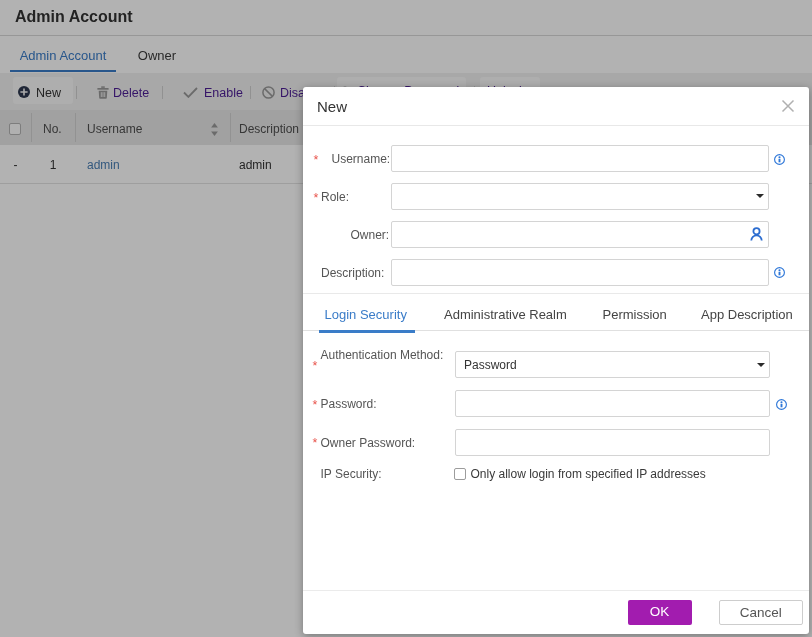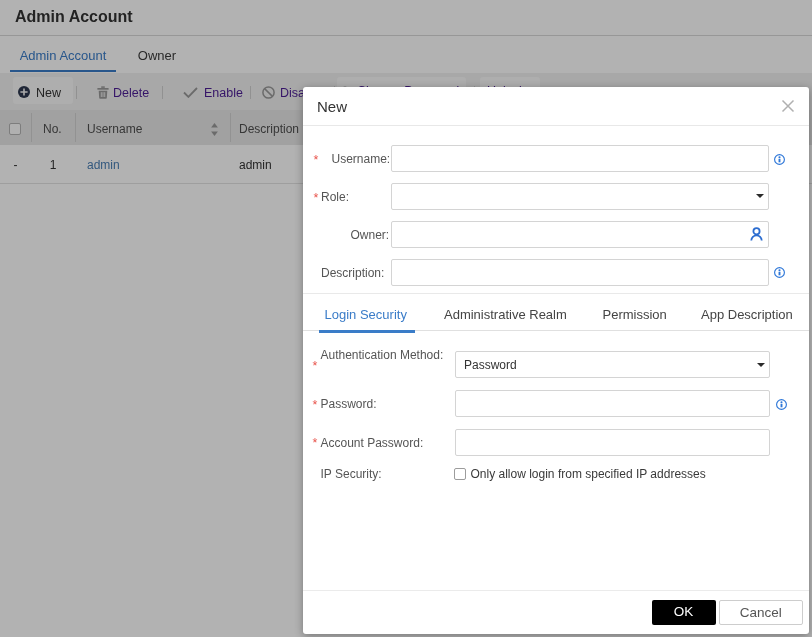--- a/index.html
+++ b/index.html
@@ -39,21 +39,21 @@
   .f-input.narrow{width:315px;}
   .f-select{border:1px solid #d4d4d4;border-radius:2px;background:#fff;}
   .sel-caret{width:0;height:0;border-left:4px solid transparent;border-right:4px solid transparent;border-top:4.5px solid #2b2b2b;}
   .dlg-sep{left:0;width:506px;height:1px;background:#e9e9e9;}
   .dtab{height:18px;line-height:18px;font-size:13px;color:#444;}
   .dtab.active{color:#3a7cc8;}
   .dtab-underline{height:3px;background:#3a7cc8;}
   .ip-checkbox{width:10px;height:10px;border:1px solid #9c9c9c;border-radius:2px;background:#fff;}
   .ip-label{height:16px;line-height:16px;font-size:12px;color:#3a3a3a;}
   .btn{height:24.5px;line-height:24.5px;text-align:center;font-size:13.5px;border-radius:2px;box-sizing:border-box;}
-  .btn-ok{width:64px;background:#000000;color:#fff;margin-left:24px;}
+  .btn-ok{width:64px;background:#a21caf;color:#fff;}
   .btn-cancel{width:83.5px;background:#fff;color:#555;border:1px solid #cdcdcd;}
 </style>
 </head>
 <body>
 
 <div class="stage">
 
   <div class="abs title-band">
     <div class="abs page-title">Admin Account</div>
   </div>
@@ -184,21 +184,21 @@
     <div class="abs f-ast" style="left:10px;top:308.5px;">*</div>
     <div class="abs f-label" style="left:18px;top:309px;">Password:</div>
     <input class="abs f-input narrow" style="left: 152px; top: 303px;">
     <svg class="abs" style="left:473px;top:311.5px;" width="11" height="11" viewBox="0 0 11 11">
         <circle cx="5.5" cy="5.5" r="4.9" fill="none" stroke="#2e77d8" stroke-width="1.15"></circle>
         <circle cx="5.5" cy="3.2" r="1.05" fill="#2e77d8"></circle>
         <rect x="4.55" y="4.8" width="1.9" height="3.5" fill="#2e77d8"></rect>
       </svg>
 
     <div class="abs f-ast" style="left:10px;top:347px;">*</div>
-    <div class="abs f-label" style="left:18px;top:347.5px;">Account Password:</div>
+    <div class="abs f-label" style="left:18px;top:347.5px;">Owner Password:</div>
     <input class="abs f-input narrow" style="left: 152px; top: 341.5px;">
 
     <div class="abs f-label" style="left:18px;top:378.5px;">IP Security:</div>
     <div class="abs ip-checkbox" style="left:151px;top:381px;"></div>
     <div class="abs ip-label" style="left:168px;top:378.5px;">Only allow login from specified IP addresses</div>
 
     <div class="abs" style="left:0;top:502.5px;width:506px;height:1px;background:#ebebeb;"></div>
     <div class="abs btn btn-ok" style="left:325px;top:513px;">OK</div>
     <div class="abs btn btn-cancel" style="left:416.5px;top:513px;">Cancel</div>
   </div>

